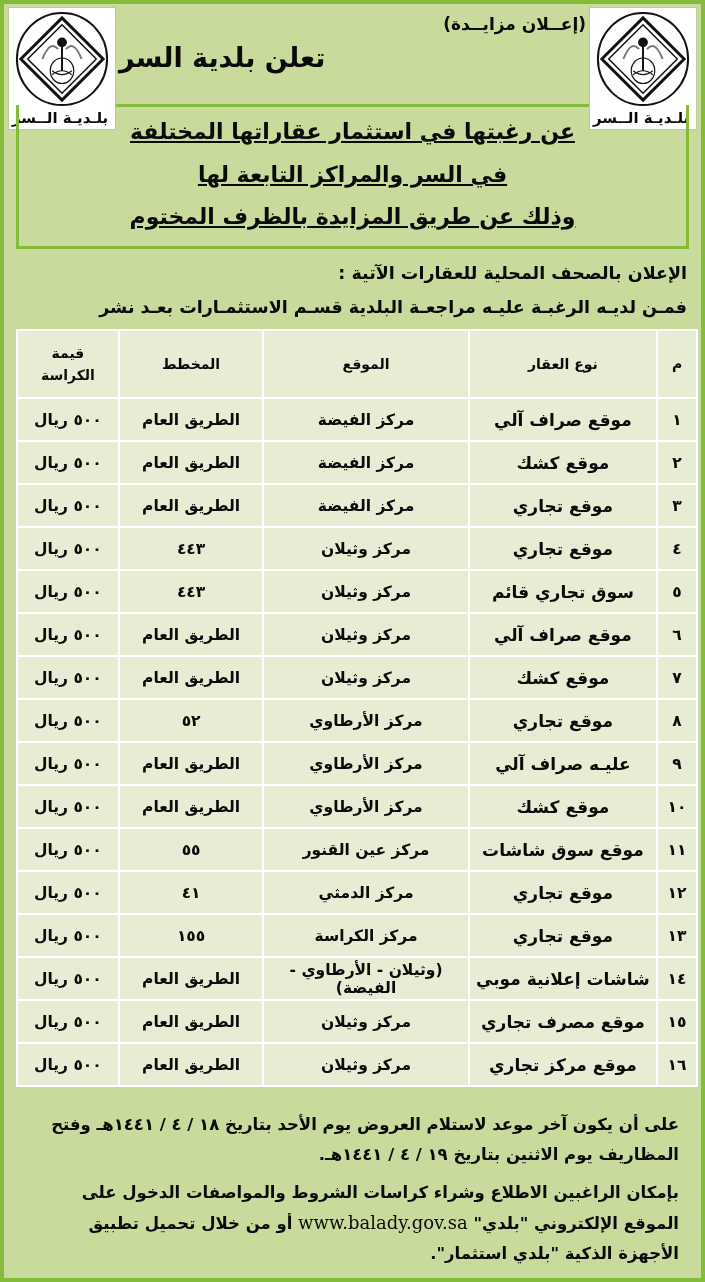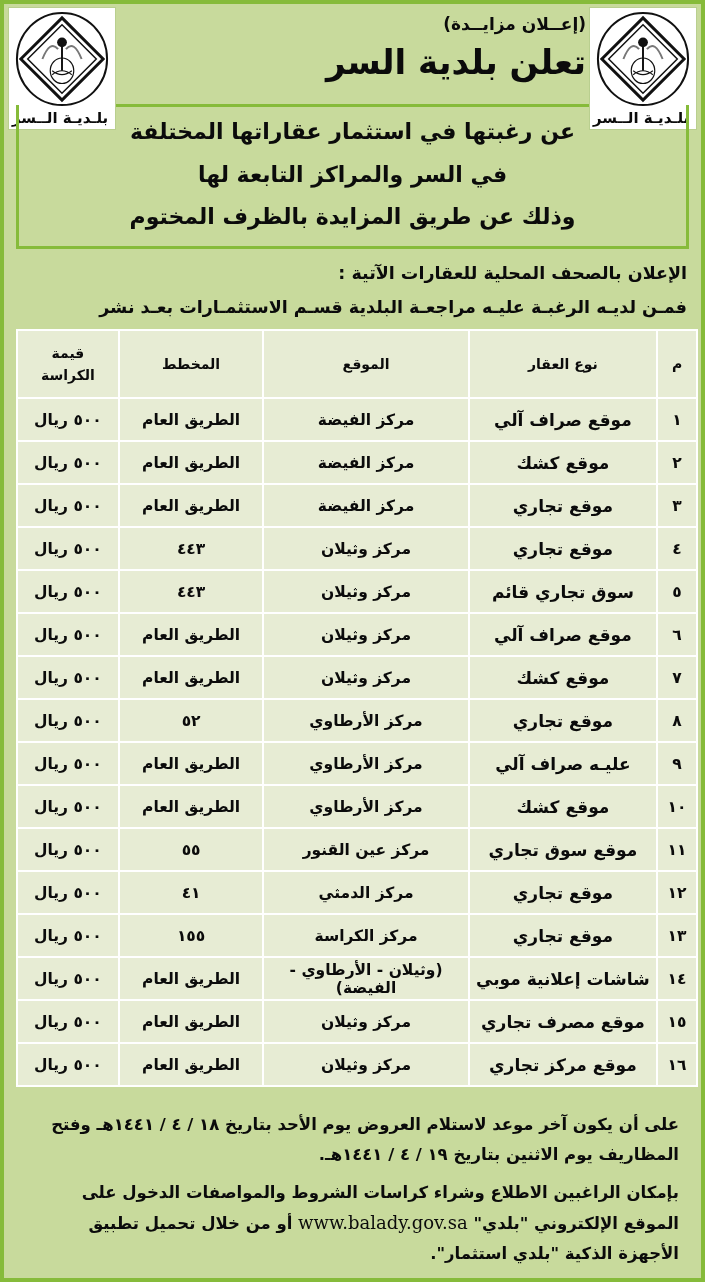--- a/index.html
+++ b/index.html
@@ -31,35 +31,35 @@
     position: absolute; bottom: 2px; left: 3px; right: 0;
     text-align: left; font-weight: bold; font-size: 15px;
     font-family: "DejaVu Sans", sans-serif;
   }
   .header-sub {
     position: absolute; top: 10px; left: 115px; right: 115px;
     font-weight: bold; font-size: 17px;
   }
   .header-title {
     position: absolute; top: 38px; left: 115px; right: 115px;
-    text-align: right; font-weight: bold; font-size: 34px;
+    text-align: left; font-weight: bold; font-size: 27px;
     letter-spacing: 0px;
   }
   .hrule {
     position: absolute; top: 100px; left: 112px; right: 112px;
     height: 3px; background: #86bb3a;
   }
   .boxed {
     position: absolute; top: 101px; left: 12px; right: 12px; height: 144px;
     border: 3px solid #86bb3a; border-top: none;
     box-sizing: border-box;
   }
   .boxed .line {
     position: absolute; left: 0; right: 0; text-align: center;
-    font-weight: bold; font-size: 22px;
+    font-weight: bold; font-size: 22px; text-decoration: underline;
   }
   .intro {
     position: absolute; top: 252px; left: 14px; right: 14px;
     text-align: right; font-weight: bold; font-size: 17.5px;
     line-height: 34px;
   }
   table.props {
     position: absolute; top: 325px; left: 12px;
     width: 682px; border-collapse: collapse;
     background: #e7ecd4;
@@ -217,21 +217,21 @@
         </tr>
         <tr>
           <td>١٠</td>
           <td class="type">موقع كشك</td>
           <td>مركز الأرطاوي</td>
           <td>الطريق العام</td>
           <td>٥٠٠ ريال</td>
         </tr>
         <tr>
           <td>١١</td>
-          <td class="type">موقع سوق تجاري</td>
+          <td class="type">موقع سوق شاشات</td>
           <td>مركز عين القنور</td>
           <td>٥٥</td>
           <td>٥٠٠ ريال</td>
         </tr>
         <tr>
           <td>١٢</td>
           <td class="type">موقع تجاري</td>
           <td>مركز الدمثي</td>
           <td>٤١</td>
           <td>٥٠٠ ريال</td>

